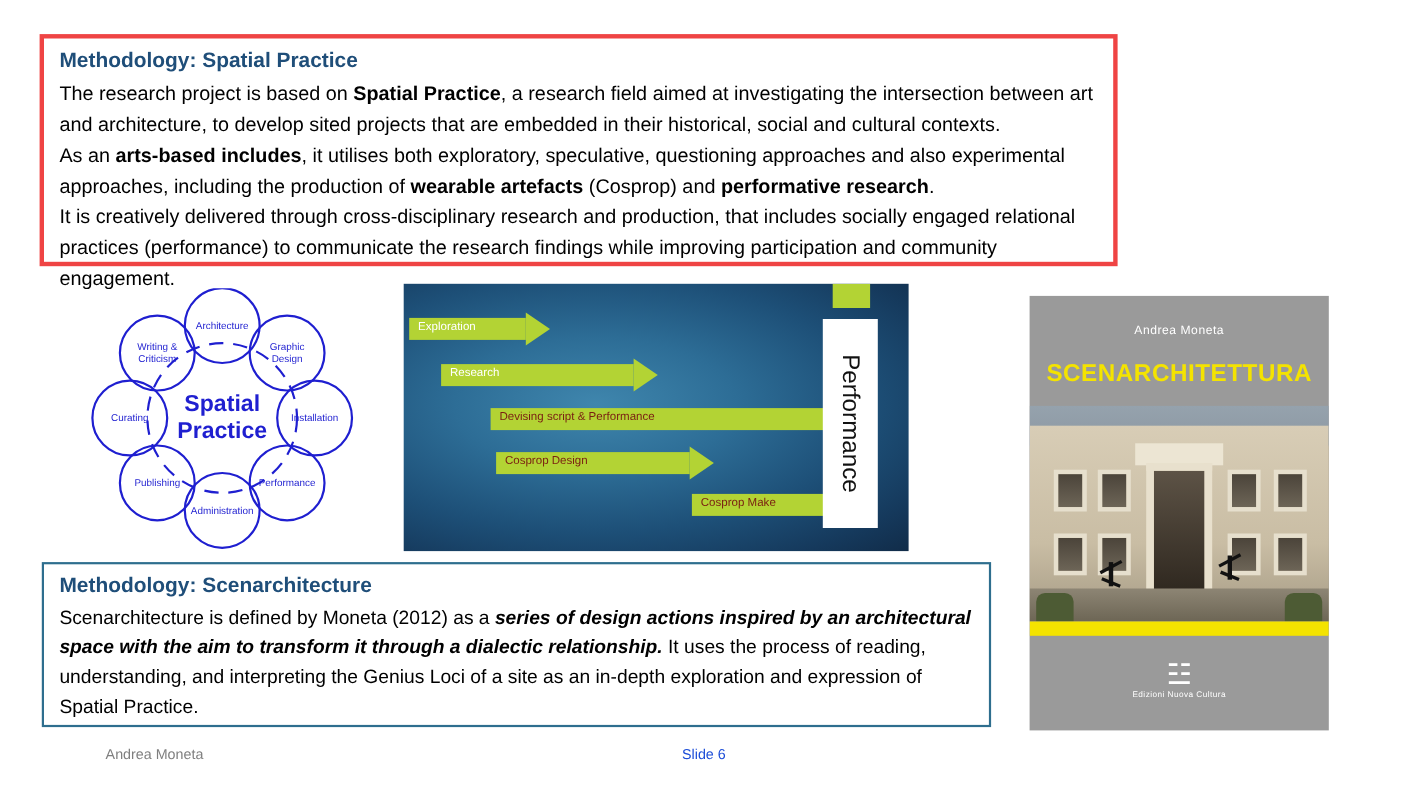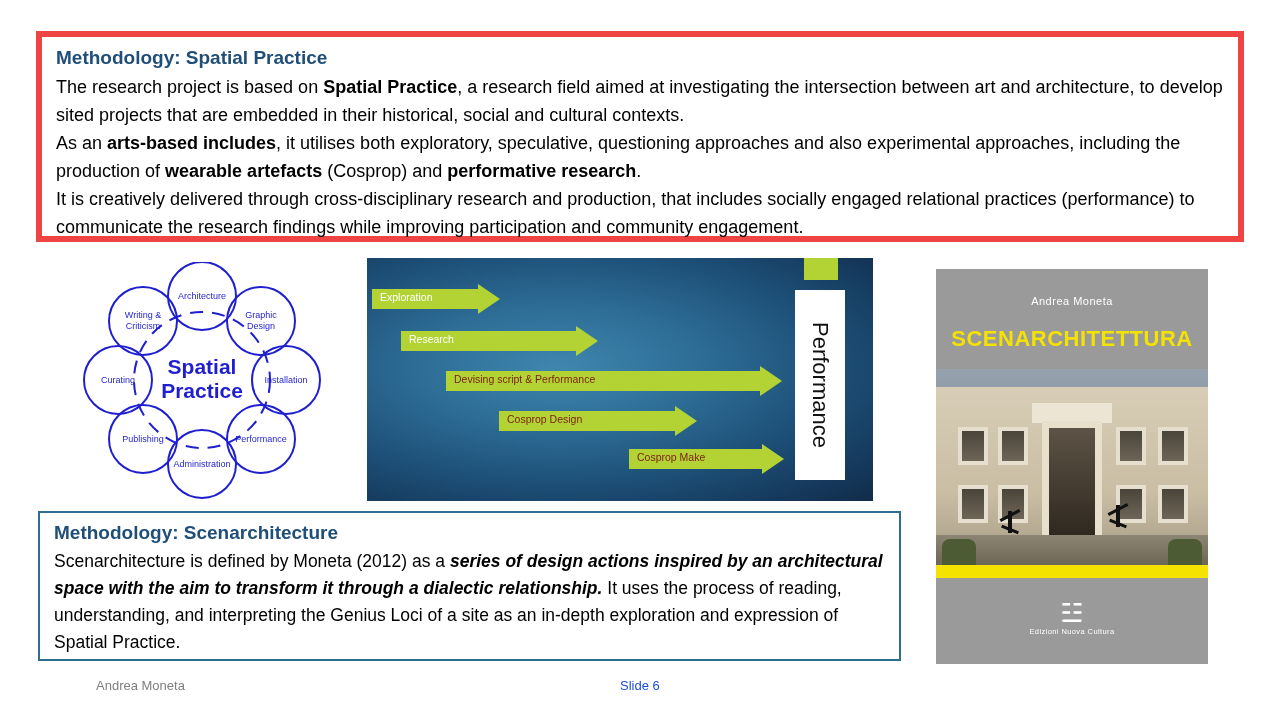--- a/index.html
+++ b/index.html
@@ -13,23 +13,23 @@
     font-family: "Liberation Sans", sans-serif;
     overflow: hidden;
     position: relative;
   }
 
   
   #top-box {
     position: absolute;
     left: 36px;
     top: 31px;
-    width: 1208px;
+    width: 980px;
     height: 211px;
-    border: 6px solid #ef4444;
+    border: 4px solid #ef4444;
     background: #ffffff;
     box-sizing: border-box;
     padding: 8px 10px 0 14px;
   }
   .box-title {
     color: #1f4e79;
     font-size: 19px;
     font-weight: bold;
     line-height: 26px;
     margin-bottom: 2px;
@@ -66,21 +66,21 @@
     width: 280px;
     height: 240px;
   }
   #diagram-spatial svg { display: block; }
 
   
   #diagram-process {
     position: absolute;
     left: 367px;
     top: 258px;
-    width: 506px;
+    width: 459px;
     height: 243px;
     background: radial-gradient(ellipse at 38% 45%, #3f86ad 0%, #2d6d96 32%, #1d4f77 62%, #15395c 85%, #112c49 100%);
     overflow: hidden;
   }
   .arrow-row {
     position: absolute;
     height: 30px;
   }
   .arrow-body {
     position: absolute;
@@ -321,21 +321,21 @@
     <div class="arrow-head" style="left:175px;"></div>
     <div class="arrow-label">Research</div>
   </div>
 
   <div class="arrow-row" style="left:79px; top:108px; width:336px;">
     <div class="arrow-body" style="width:314px;"></div>
     <div class="arrow-head" style="left:314px;"></div>
     <div class="arrow-label dark">Devising script &amp; Performance</div>
   </div>
 
-  <div class="arrow-row" style="left:84px; top:148px; width:198px;margin-left:48px;">
+  <div class="arrow-row" style="left:84px; top:148px; width:198px;">
     <div class="arrow-body" style="width:176px;"></div>
     <div class="arrow-head" style="left:176px;"></div>
     <div class="arrow-label dark">Cosprop Design</div>
   </div>
 
   <div class="arrow-row" style="left:262px; top:186px; width:155px;">
     <div class="arrow-body" style="width:133px;"></div>
     <div class="arrow-head" style="left:133px;"></div>
     <div class="arrow-label dark">Cosprop Make</div>
   </div>

